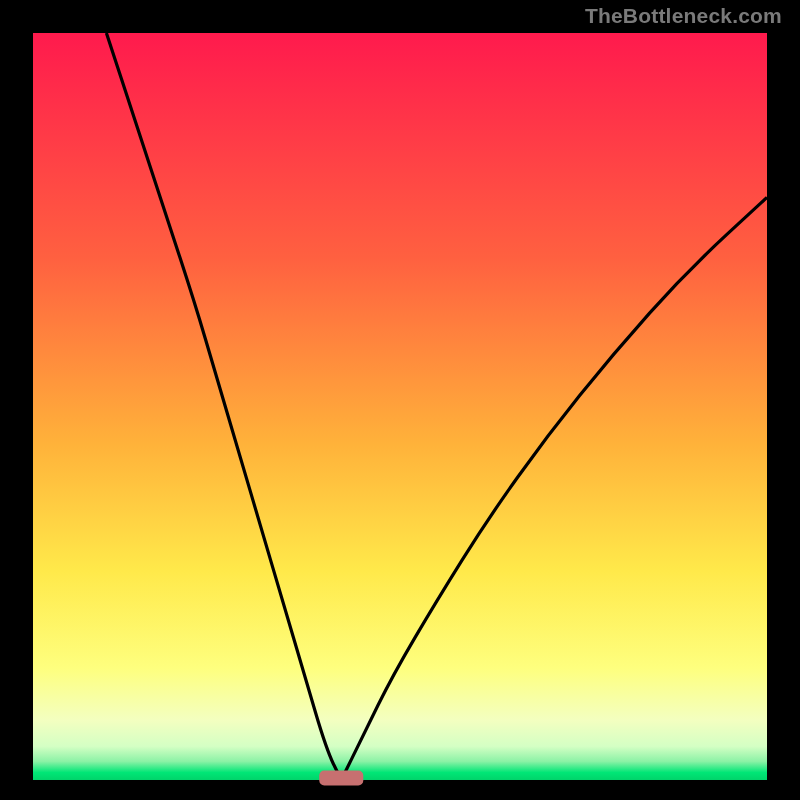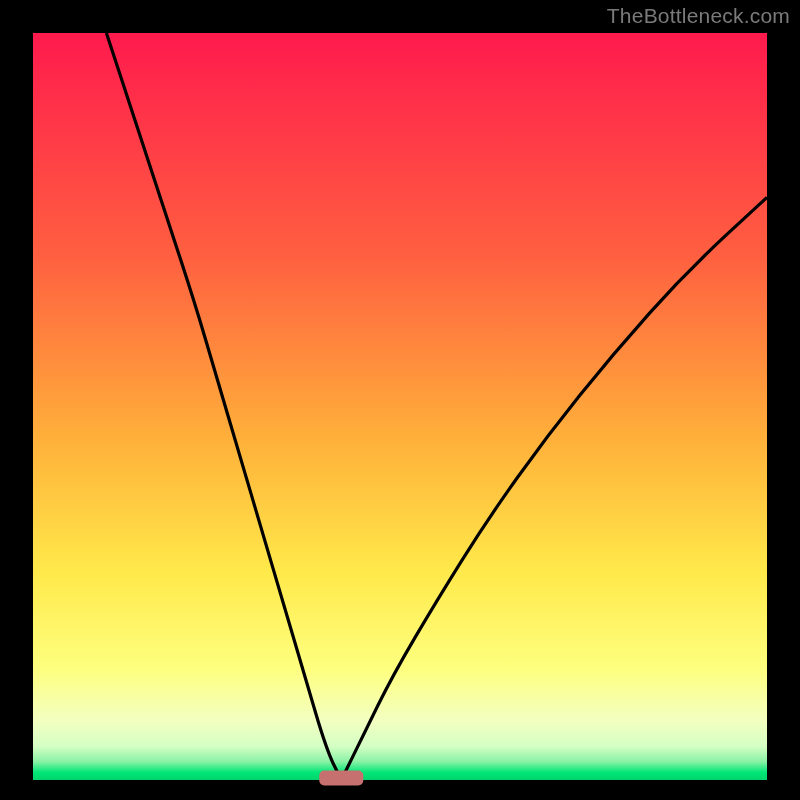--- a/index.html
+++ b/index.html
@@ -14,24 +14,24 @@
   .chart-frame {
     position: absolute;
     top: 0;
     left: 0;
     width: 800px;
     height: 800px;
   }
   .watermark {
     position: absolute;
     top: 4px;
-    right: 10px;
+    right: 18px;
     color: #7a7a7a;
     font-size: 21px;
-    font-weight: 400;
+    font-weight: 700;
     letter-spacing: 0.2px;
   }
 </style>
 </head>
 <body>
 
 <svg class="chart-frame" viewBox="0 0 800 800">
   <defs>
     <linearGradient id="bg-grad" x1="0" y1="0" x2="0" y2="1">
       <stop offset="0.00" stop-color="#ff1a4d"></stop>

